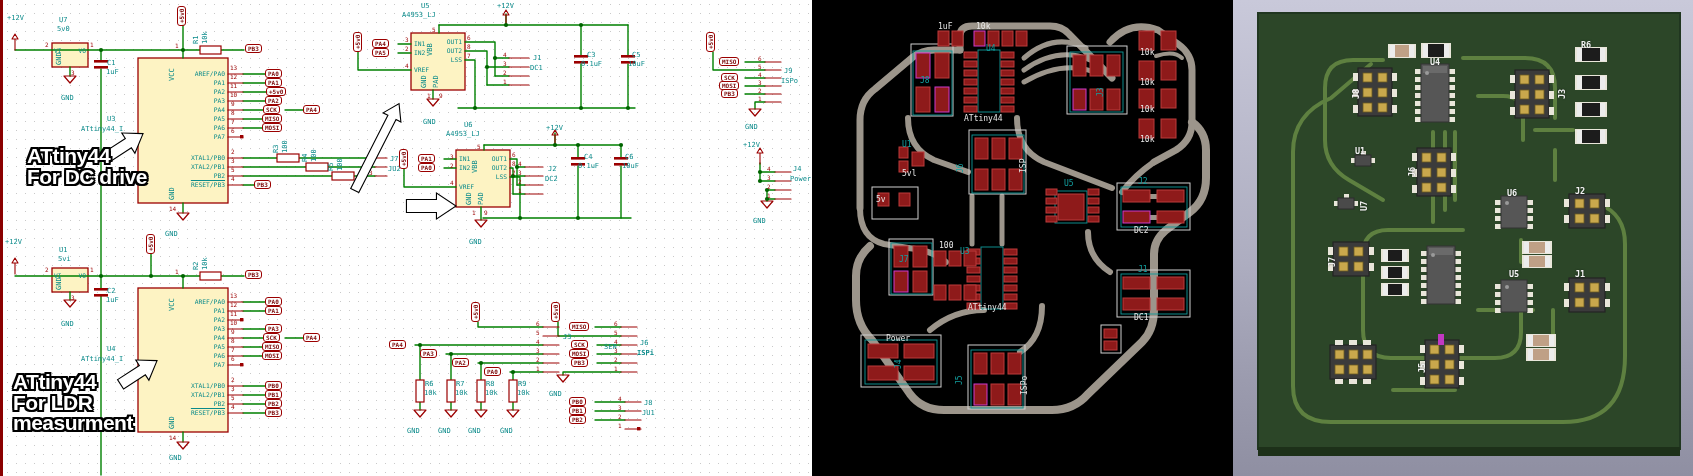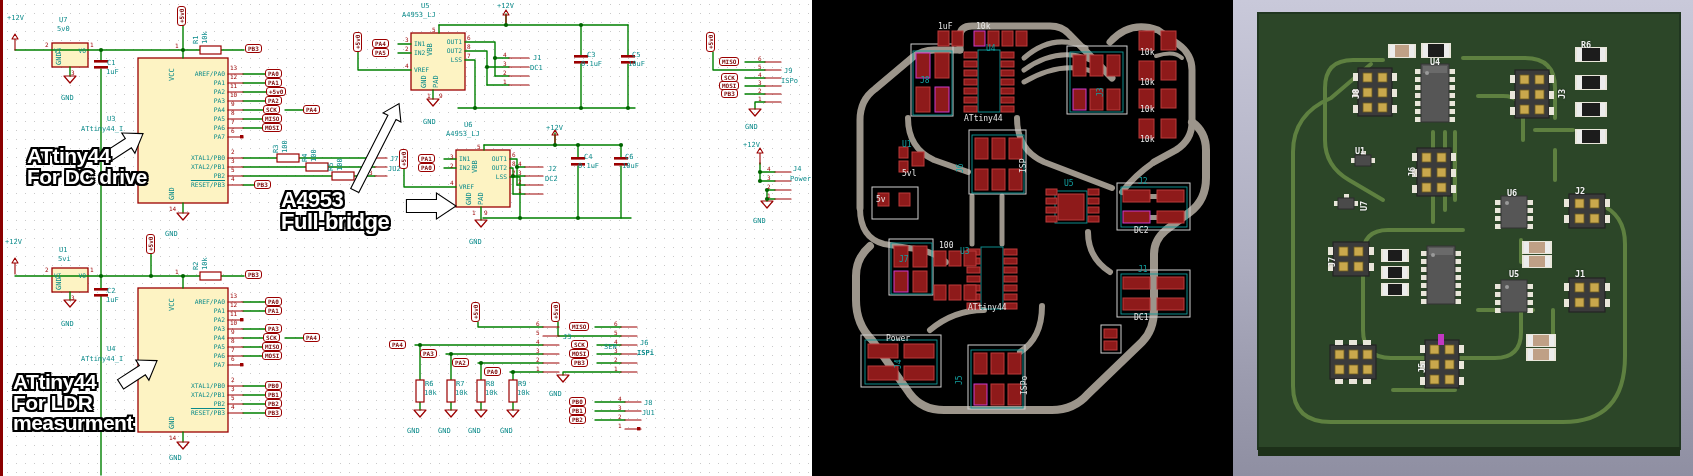--- a/index.html
+++ b/index.html
@@ -562,24 +562,20 @@
         <path transform="translate(104,157) rotate(-33)" d="M0,-5H26V-11L42,0L26,11V5H0Z"></path>
         <path transform="translate(118,384) rotate(-33)" d="M0,-5H26V-11L42,0L26,11V5H0Z"></path>
         <path transform="translate(352,190) rotate(-63)" d="M0,-4H82V-9L96,0L82,9V4H0Z"></path>
         <path transform="translate(404,206)" d="M0,-6H30V-12L48,0L30,12V6H0Z"></path>
       </g>
     </svg>
     <div class="ann" style="left:24px;top:146px;font-size:21px">
       <span>ATtiny44</span>
       <span>For DC drive</span>
     </div>
-    <div class="ann" style="left:278px;top:189px;font-size:22px">
-      <span>A4953</span>
-      <span>Full-bridge</span>
-    </div>
     <div class="ann" style="left:10px;top:372px;font-size:21px">
       <span>ATtiny44</span>
       <span>For LDR</span>
       <span>measurment</span>
     </div>
   </section>
 
   <section id="p-pcb" class="panel">
     <svg id="pcb-svg" width="421" height="476">
         <path d="M48,208V120Q48,100,63,89L101,57Q110,50,122,50H148" stroke="#9c958b" stroke-width="7" fill="none" stroke-linecap="round" stroke-linejoin="round"></path>

